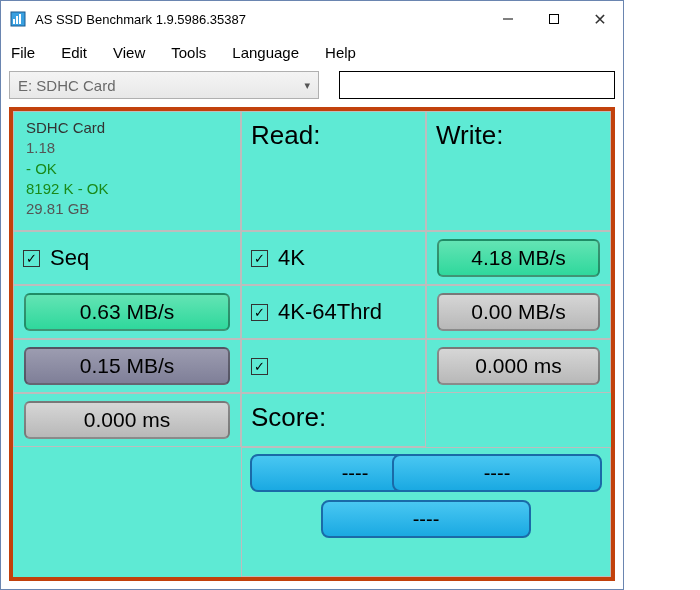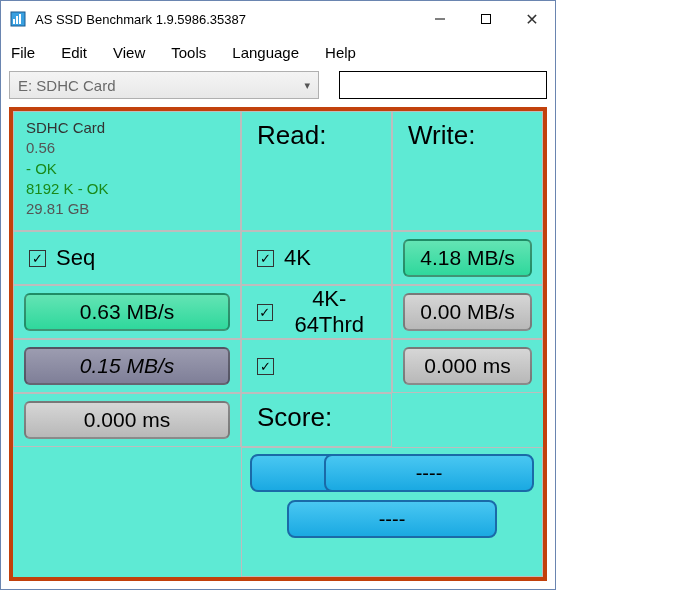--- a/index.html
+++ b/index.html
@@ -3,21 +3,21 @@
 <meta charset="utf-8">
 <style>
   * { box-sizing: border-box; }
   body {
     margin: 0;
     font-family: "Segoe UI", Tahoma, sans-serif;
     background: #fff;
     font-size: 14px;
   }
   .window {
-    width: 556px;
+    width: 624px;
     height: 590px;
     border: 1px solid #6a85b0;
     background: #fff;
     display: flex;
     flex-direction: column;
   }
   .titlebar {
     height: 36px;
     display: flex;
     align-items: center;
@@ -102,21 +102,21 @@
     grid-template-columns: 228px 1fr 1fr;
     grid-auto-rows: 54px;
     border: 4px solid #c2410c;
     background:#5eead4;
     text-align:center;
   }
   .grid > div {
     border: 1px solid #bdbdbd;
     display:flex;
     align-items:center;
-    padding: 0 15px;
+    padding: 0 9px;
   }
   .info-cell {
     flex-direction: column;
     align-items: flex-start !important;
     justify-content: flex-start;
     padding: 6px 12px !important;
     line-height: 1.35;
     font-size: 15px;
     color:#555;
   }
@@ -156,21 +156,20 @@
     display:flex;align-items:center;justify-content:center;
     font-size: 21px;
     color:#000;
     background: linear-gradient(#63e4b4,#2fd89c);
   }
   .pill.gray {
     background: linear-gradient(#d6d6d6,#b8b8b8);
   }
   .pill.dark {
     background: linear-gradient(#9c9cb0,#7f7f98);
-    font-style: italic;
   }
   .score-area {
     grid-column: 2 / span 2;
     display:block !important;
     padding:6px 10px !important;
     position:relative;
   }
   .score-pill {
     position:absolute;
     height:38px;
@@ -227,21 +226,21 @@
       <span class="chev">▾</span>
     </div>
     <div class="text-input" value=""></div>
   </div>
 
   <div class="content">
     <div class="grid" style="grid-template-rows: 120px 54px 54px 54px 54px 1fr;">
 
       <div class="info-cell">
         <div class="name">SDHC Card</div>
-        <div>0.56</div>
+        <div>1.18</div>
         <div class="ok"> - OK</div>
         <div class="ok">8192 K - OK</div>
         <div>29.81 GB</div>
       </div>
       <div class="header-cell">Read:</div>
       <div class="header-cell">Write:</div>
 
       <div class="row-label">
         <span class="cb">✓</span>
         <span>Seq</span>

